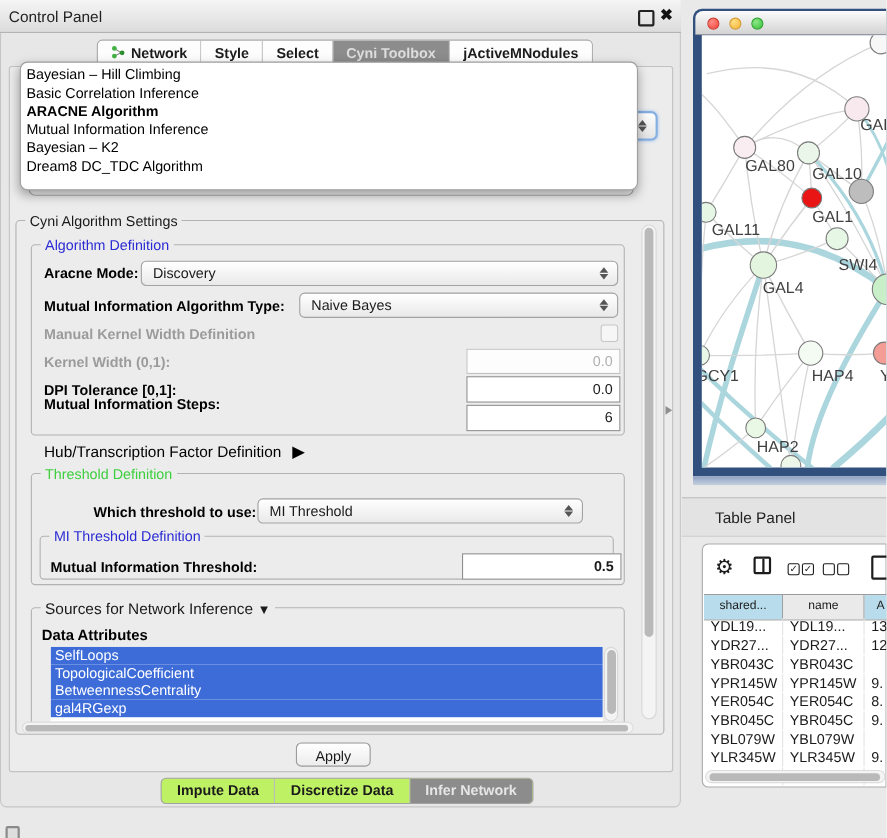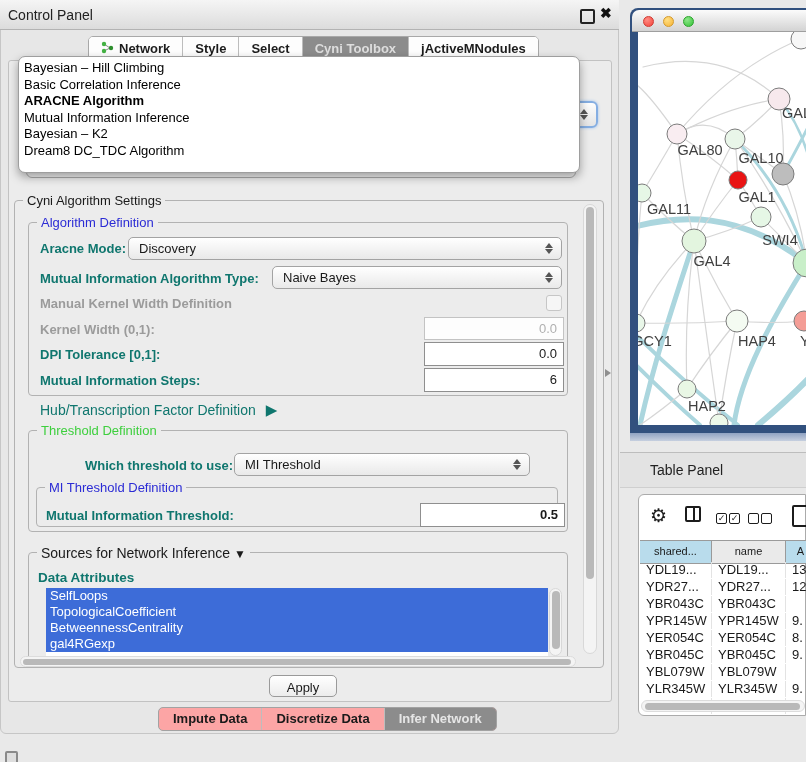--- a/index.html
+++ b/index.html
@@ -36,21 +36,21 @@
             border-radius:7px;box-shadow:0 4px 10px rgba(0,0,0,.35);z-index:5;box-sizing:border-box;
             padding-top:3px;}
   .dd-placeholder{text-align:center;color:#b9b9b9;font-size:13px;height:17px;line-height:17px;}
   .dd-item{font-size:13px;height:16.5px;line-height:16.5px;padding-left:5px;color:#000;}
   .dd-bold{font-weight:bold;}
   
   .group{position:absolute;border:1px solid #b2b2b2;border-radius:4px;box-sizing:border-box;}
   .group-title{position:absolute;top:-8px;left:8px;background:#ececec;padding:0 4px;font-size:13px;}
   .t-blue{color:#2b2bd5;}
   .t-green{color:#3ecf3e;}
-  .lbl{position:absolute;font-size:13px;font-weight:bold;color:#0f766e;white-space:nowrap;}
+  .lbl{position:absolute;font-size:13px;font-weight:bold;color:#000000;white-space:nowrap;}
   .lbl-dis{color:#9b9b9b;}
   .field{position:absolute;background:#fff;border:1px solid #8f8f8f;box-sizing:border-box;
          font-size:13px;text-align:right;padding:3px 6px 0 0;}
   .field-dis{border:1px solid #c3c3c3;color:#b0b0b0;background:#fdfdfd;}
   .combo{position:absolute;background:linear-gradient(#ffffff,#e9e9e9);border:1px solid #a3a3a3;
          border-radius:5px;box-sizing:border-box;font-size:13px;padding:3px 0 0 10px;}
   .spin{position:absolute;right:8px;top:4px;width:9px;}
   .spin:before{content:"";display:block;margin:1px auto;width:0;height:0;
                border-left:4px solid transparent;border-right:4px solid transparent;
                border-bottom:5px solid #555;}
@@ -63,21 +63,21 @@
   .vtrack{position:absolute;background:#f4f4f4;border:1px solid #d8d8d8;border-radius:7px;box-sizing:border-box;}
   .vthumb{position:absolute;background:#b9b9b9;border-radius:6px;}
   .htrack{position:absolute;background:#f4f4f4;border:1px solid #dcdcdc;border-radius:7px;box-sizing:border-box;}
   
   .attr-list{left:46px;top:588px;width:502px;height:68px;background:#fff;overflow:hidden;}
   .attr-item{height:16px;line-height:16px;font-size:13px;padding-left:4px;}
   .attr-sel{background:#3d6cd8;color:#fff;}
   .btn{position:absolute;background:linear-gradient(#ffffff,#ececec);border:1px solid #9a9a9a;
        border-radius:5px;font-size:13px;text-align:center;box-sizing:border-box;padding-top:4px;}
   .seg{position:absolute;display:flex;border:1px solid #a2a2a2;border-radius:5px;overflow:hidden;
-       background:#fca5a5;height:22px;margin-left:12px;}
+       background:#bef264;height:22px;}
   .seg div{padding:0 14px;font-size:13px;font-weight:600;line-height:21px;border-right:1px solid #bdbdbd;}
   .seg div:last-child{border-right:none;}
   .seg .sel{background:#8c8c8c;color:#e6e6e6;}
   
   .net-window{left:630px;top:8px;width:176px;height:425px;background:#31507e;border-radius:8px 0 0 0;}
   .net-titlebar{left:632px;top:10px;width:174px;height:22px;border-radius:7px 0 0 0;
                 background:linear-gradient(#fbfbfb,#d3d3d3);border-bottom:1px solid #9f9f9f;box-sizing:border-box;}
   .light{position:absolute;width:11px;height:11px;border-radius:50%;box-sizing:border-box;}
   .net-canvas{left:638px;top:32px;width:168px;height:393px;background:#ffffff;overflow:hidden;}
   .net-shadow{left:630px;top:433px;width:176px;height:8px;background:linear-gradient(#8fa2c2,#c6cfdf);}
@@ -181,21 +181,21 @@
   <div class="combo" style="left:272px;top:266px;width:290px;height:23px;">
     <span>Naive Bayes</span>
     <span class="spin"></span>
   </div>
   <div class="lbl lbl-dis" style="left:40px;top:296px;">Manual Kernel Width Definition</div>
   <div class="checkbox-dis" style="left:546px;top:295px;"></div>
   <div class="lbl lbl-dis" style="left:40px;top:322px;">Kernel Width (0,1):</div>
   <div class="field field-dis" style="left:424px;top:317px;width:140px;height:23px;">0.0</div>
   <div class="lbl" style="left:40px;top:347px;">DPI Tolerance [0,1]:</div>
   <div class="field" style="left:424px;top:342px;width:140px;height:24px;">0.0</div>
-  <div class="lbl" style="left:40px;top:373px;">Mutual Information Steps:</div>
+  <div class="lbl" style="left:40px;top:360px;">Mutual Information Steps:</div>
   <div class="field" style="left:424px;top:368px;width:140px;height:24px;">6</div>
 
   <div class="lbl" style="left:40px;top:401px;font-weight:normal;font-size:14px;">
     <span>Hub/Transcription Factor Definition</span>
     <span style="font-size:15px;margin-left:6px;">▶</span>
   </div>
 
   <div class="group" style="left:28px;top:430px;width:540px;height:102px;">
     <span class="group-title t-green">Threshold Definition</span>
   </div>

